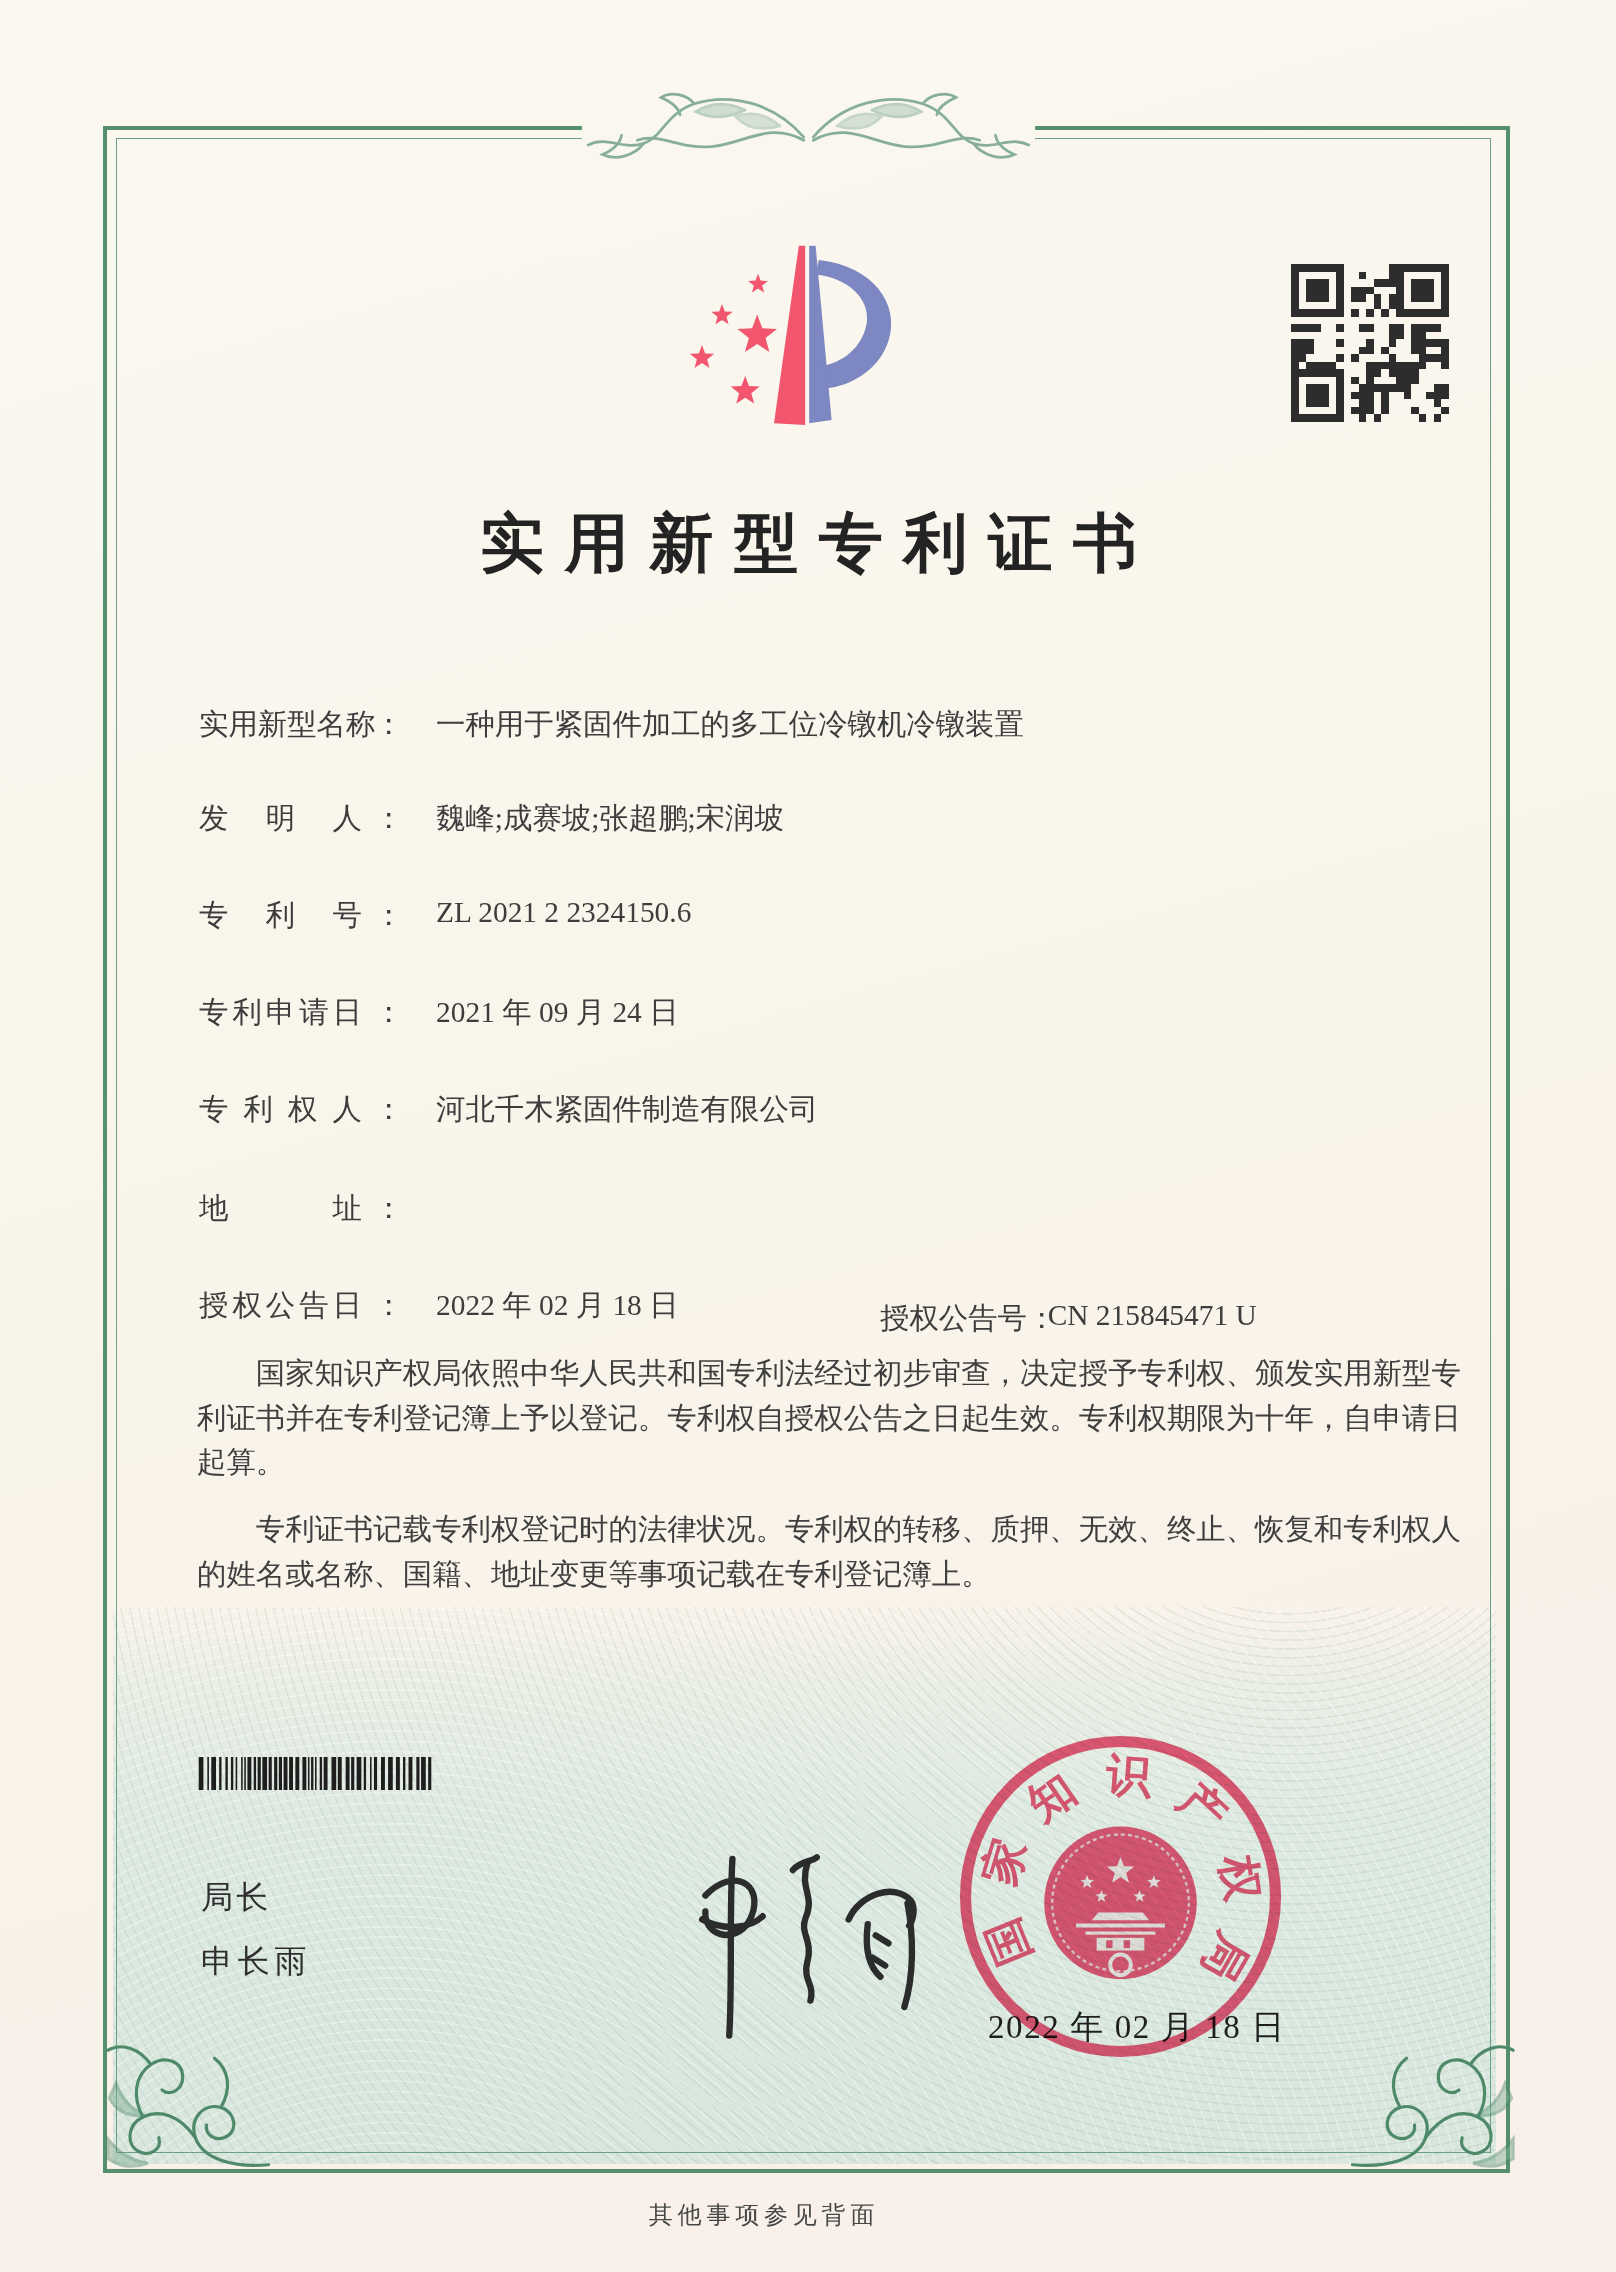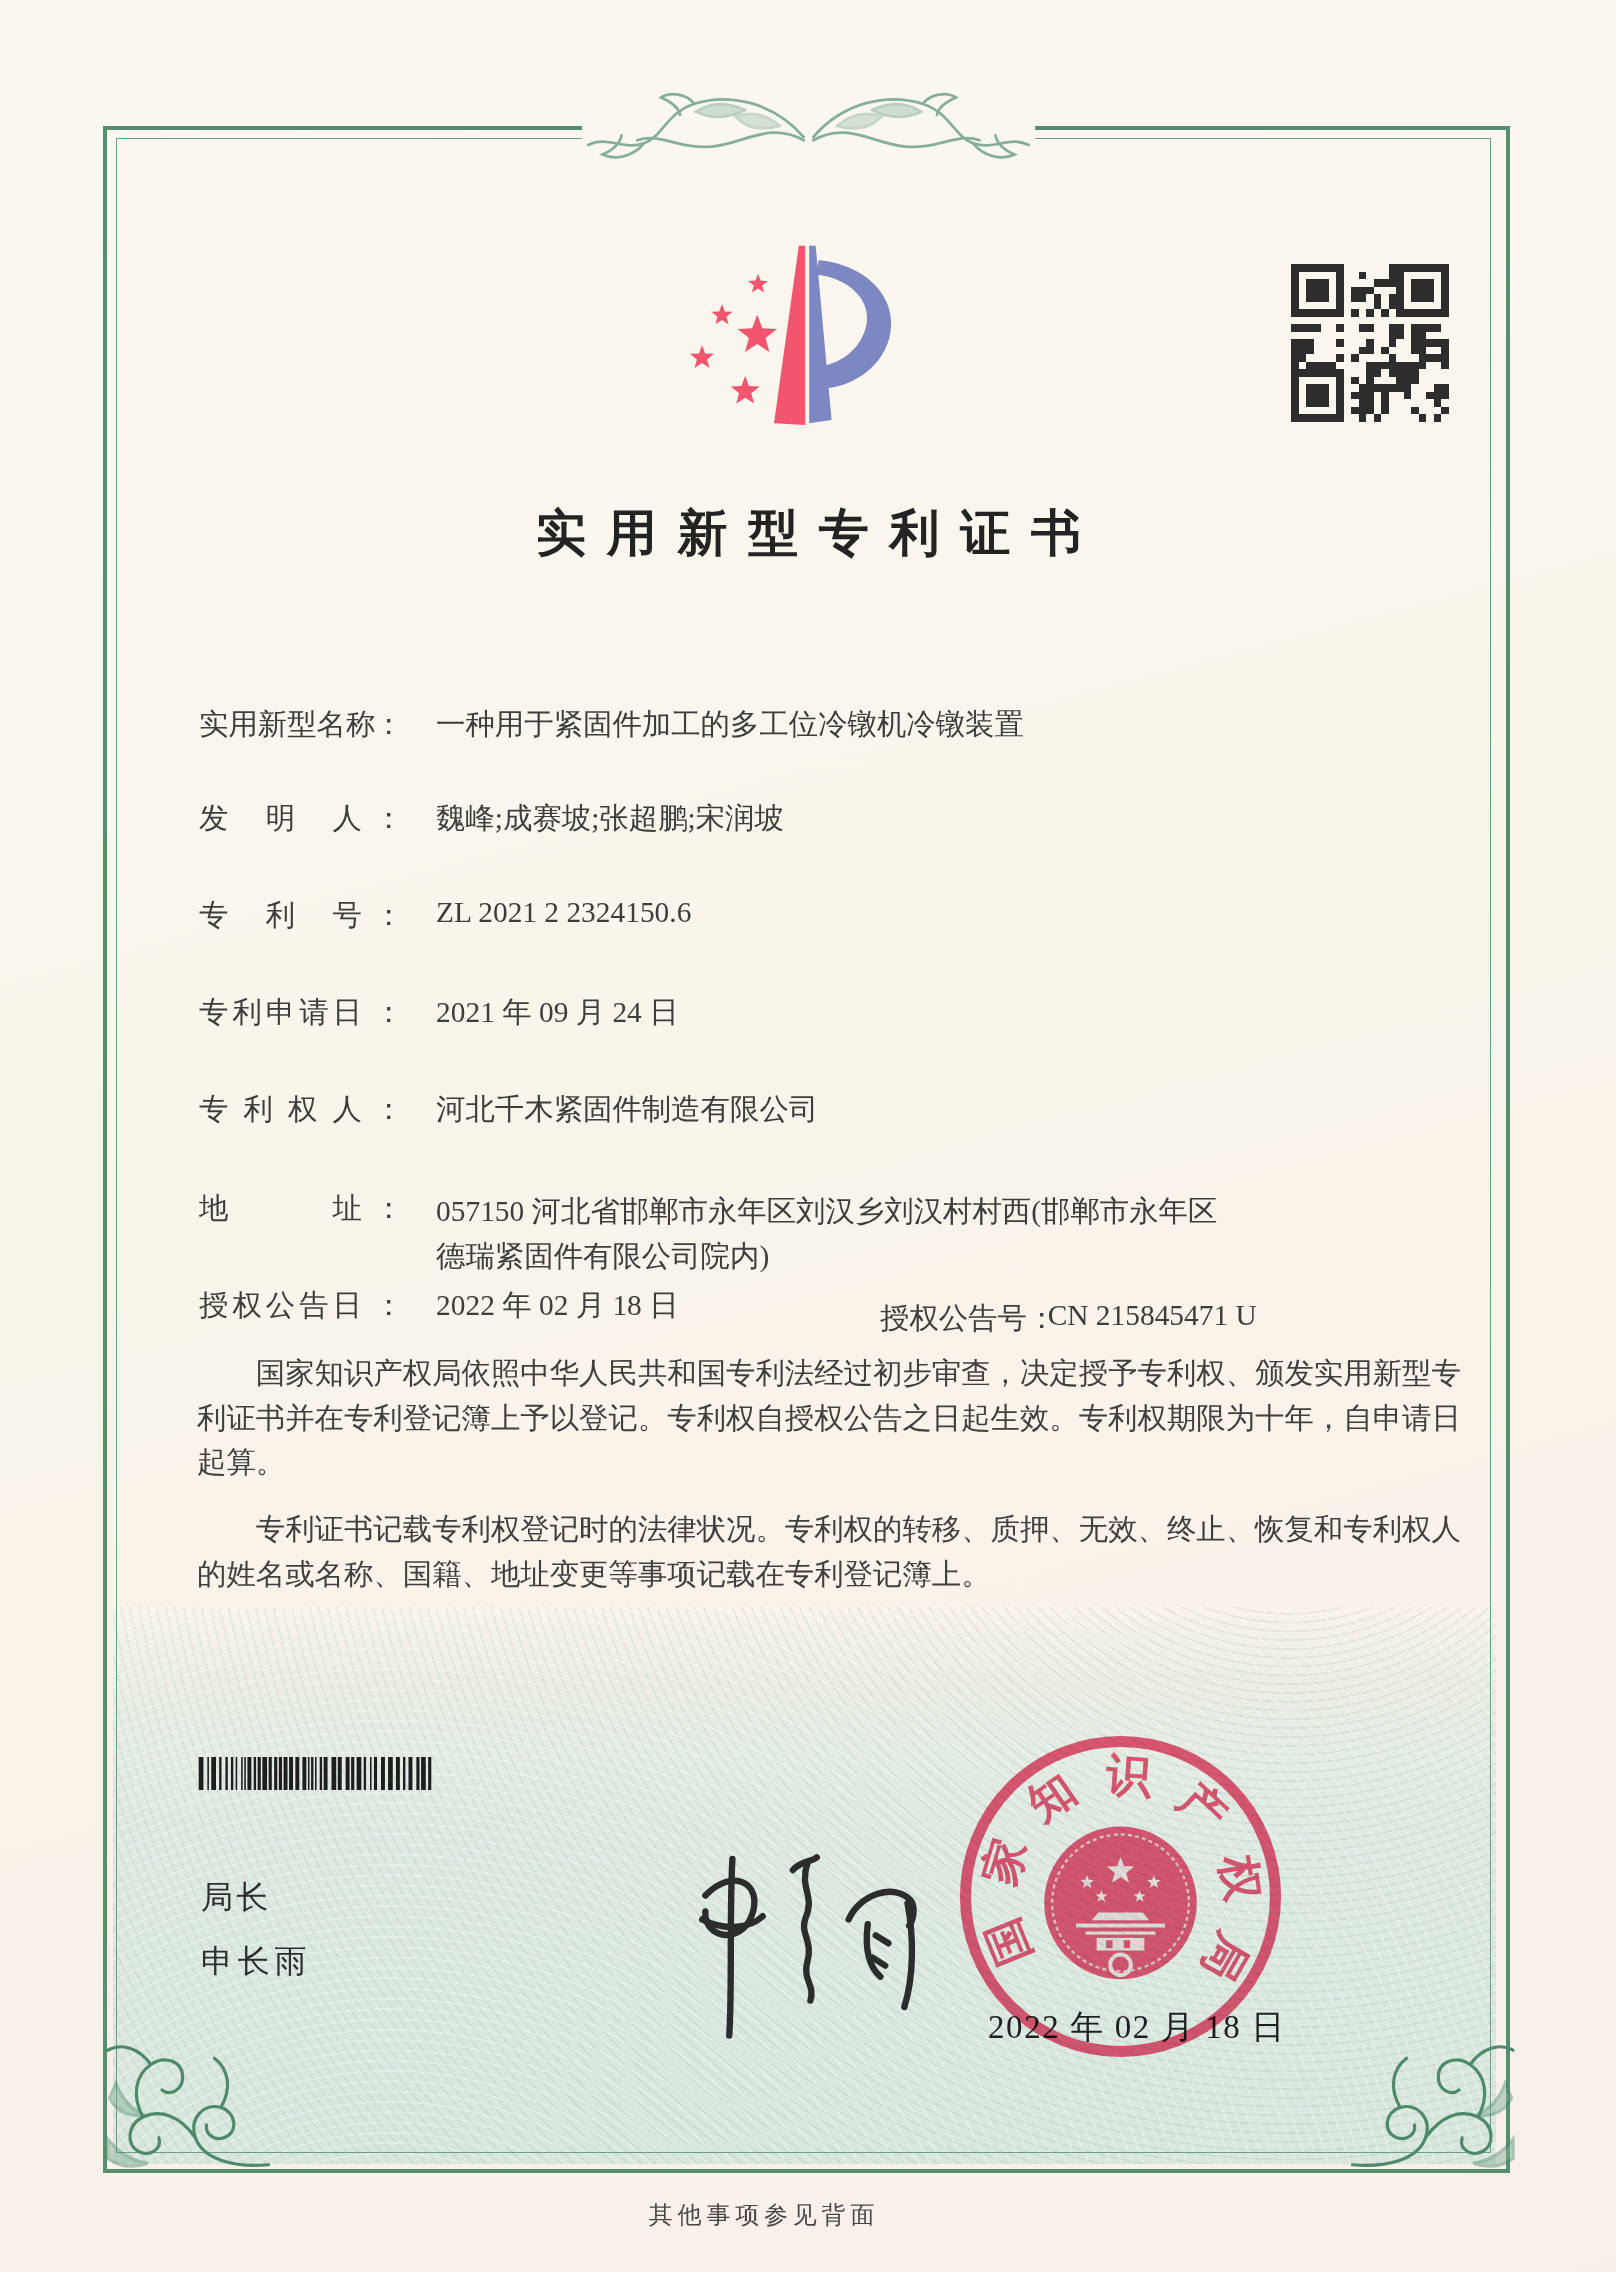--- a/index.html
+++ b/index.html
@@ -14,21 +14,21 @@
   .frame-inner{position:absolute;left:116px;top:138px;width:1373px;height:2013px;
     border:1.6px solid #6aa083;}
   .green-zone{position:absolute;left:113px;top:1607px;width:1383px;height:557px;
     background:
       repeating-radial-gradient(circle at 20% 150%, rgba(255,255,255,.30) 0 1.6px, rgba(255,255,255,0) 1.6px 10.3px),
       repeating-radial-gradient(circle at 85% -40%, rgba(126,168,143,.15) 0 1.6px, rgba(126,168,143,0) 1.6px 8.8px),
       linear-gradient(180deg, rgba(222,234,225,0) 0%, rgba(222,234,225,.55) 14%, #dde9e1 40%, #d8e6dd 100%);}
   
   .cert-no{position:absolute;left:169px;top:251px;font-size:29px;letter-spacing:4px;color:#5c5c5c;}
   .title{position:absolute;left:0;top:500px;width:1617px;text-align:center;
-    font-size:50px;font-weight:700;letter-spacing:20.7px;text-indent:20.7px;color:#232323;}
+    font-size:64px;font-weight:700;letter-spacing:20.7px;text-indent:20.7px;color:#232323;}
   .field-row{position:absolute;left:199px;display:flex;font-size:29.4px;color:#3d3d3d;white-space:nowrap;gap:12px;}
   .flabel{display:inline-block;width:163px;text-align:justify;text-align-last:justify;}
   .fcolon{display:inline-block;width:20.7px;text-align:left;}
   .fvalue{margin-left:29.4px;}
   .fvalue.wrap{white-space:normal;width:788px;line-height:1.52;}
   .grant2{position:absolute;left:681px;top:0;display:flex;white-space:nowrap;margin-top:13px;}
   .grant2 .flabel2{display:inline-block;width:147px;}
   .paras{position:absolute;left:197px;top:1351px;width:1264px;color:#3f3f3f;}
   .paras p{margin:0 0 22px 0;font-size:29.4px;line-height:1.52;text-indent:2em;}
   .signer-title{position:absolute;left:201px;top:1876px;font-size:32px;color:#2e2e2e;letter-spacing:3.2px;}
@@ -359,21 +359,20 @@
     <span class="fvalue">2021 年 09 月 24 日</span>
   </div>
   <div class="field-row" style="top:1090px">
     <span class="flabel">专利权人</span>
       <span class="fcolon">：</span>
     <span class="fvalue">河北千木紧固件制造有限公司</span>
   </div>
   <div class="field-row" style="top:1189px">
     <span class="flabel">地址</span>
       <span class="fcolon">：</span>
-    <span class="fvalue wrap">057150 河北省邯郸市永年区刘汉乡刘汉村村西(邯郸市永年区德瑞紧固件有限公司院内)</span>
   </div>
   <div class="field-row" style="top:1286px">
     <span class="flabel">授权公告日</span>
       <span class="fcolon">：</span>
     <span class="fvalue">2022 年 02 月 18 日</span>
     <span class="grant2">
       <span class="flabel2">授权公告号</span>
         <span class="fcolon">：</span>
       <span>CN 215845471 U</span>
     </span>

